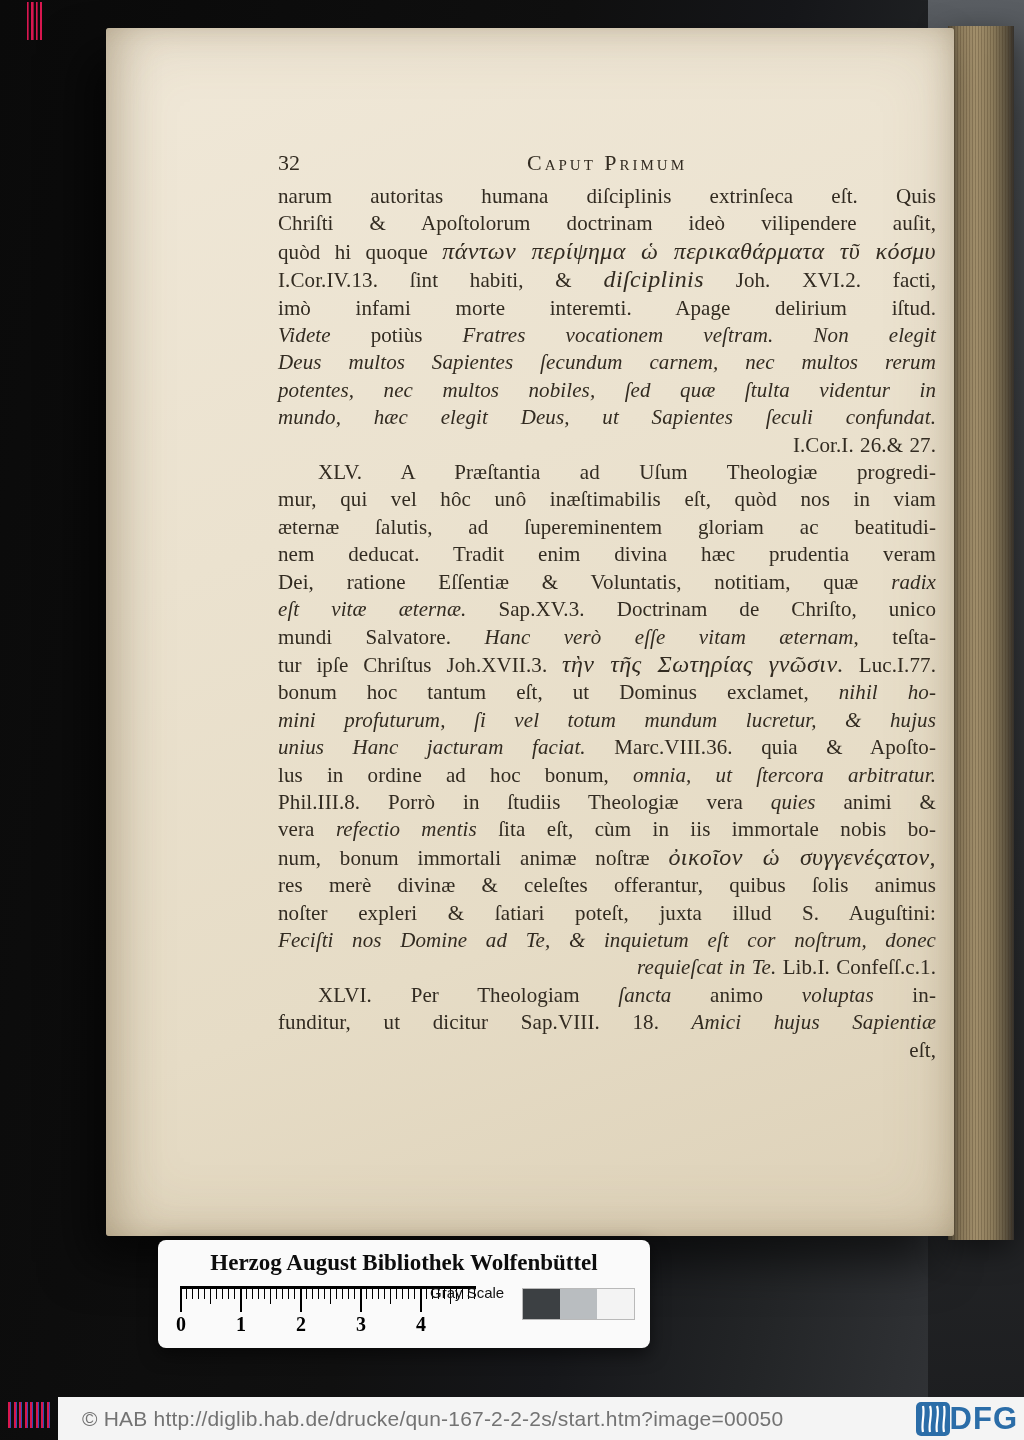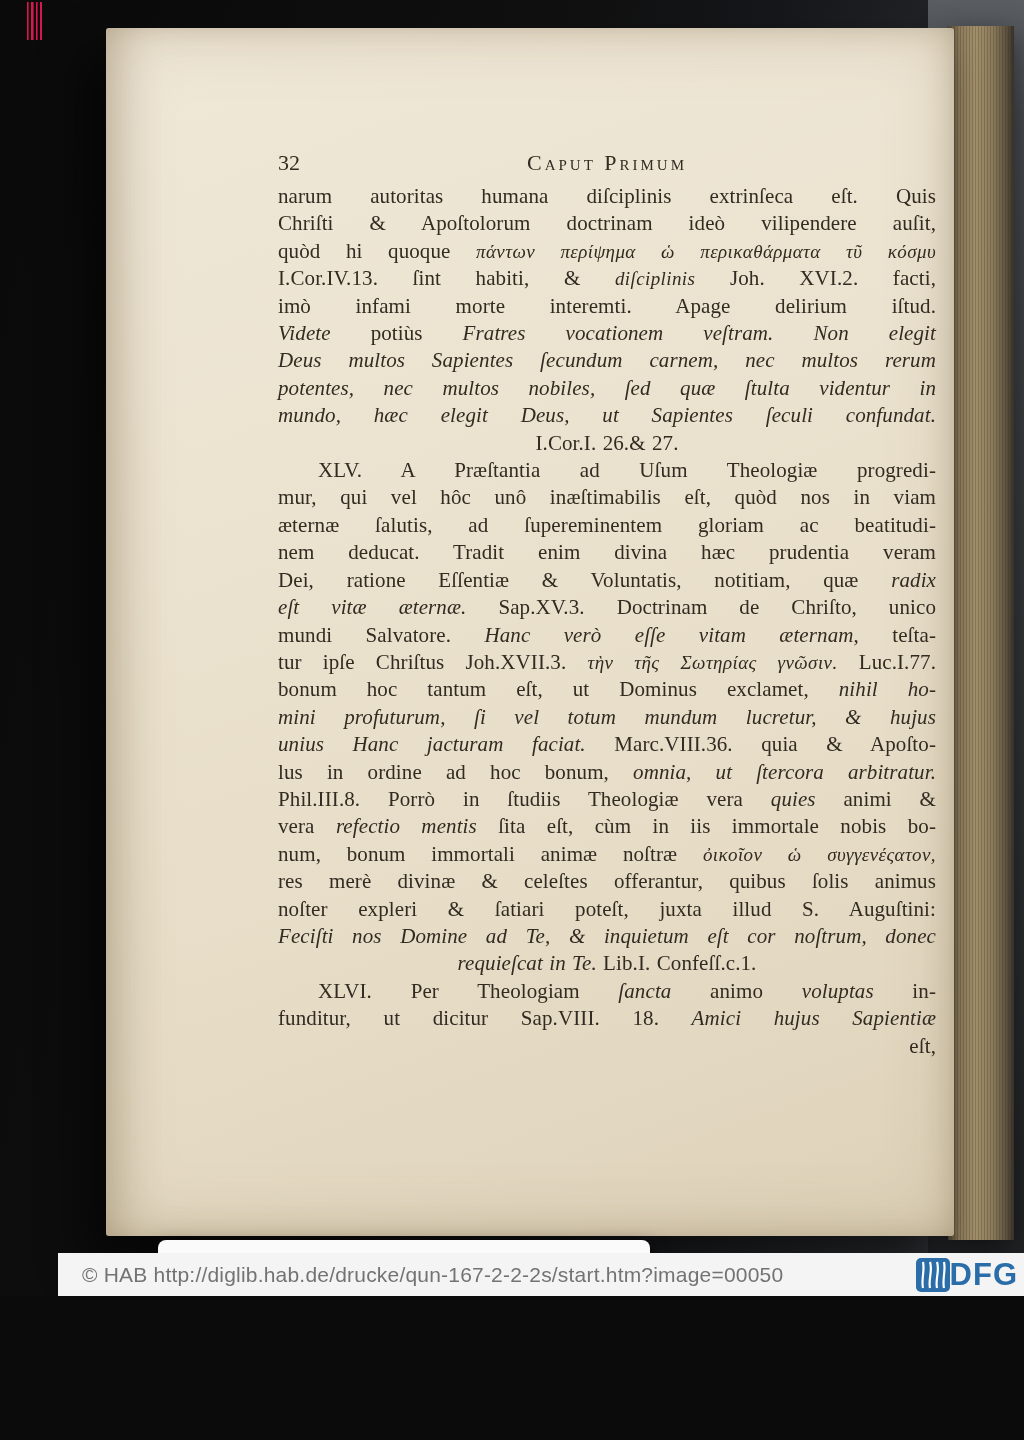--- a/index.html
+++ b/index.html
@@ -1,16 +1,16 @@
 <!DOCTYPE html>
 <html><head>
 <meta charset="utf-8">
 <style>
   html,body{margin:0;padding:0;background:#0b0b0b;}
-  .stage{position:relative;width:1024px;height:1296px;overflow:hidden;
+  .stage{position:relative;width:1024px;height:1440px;overflow:hidden;
          background:linear-gradient(100deg,#0a0a0a 0%,#101010 45%,#16171a 62%,#232527 78%,#37393d 100%);
          font-family:"Liberation Serif",serif;}
 
   
   .right-panel{position:absolute;right:0;top:0;width:96px;height:1440px;
     background:linear-gradient(to bottom,#5a5e63 0%,#474b4f 8%,#3a3d41 30%,#2c2e31 60%,#1c1d1f 100%);}
   .fore-edge{position:absolute;left:948px;top:26px;width:66px;height:1214px;
     background:
       repeating-linear-gradient(90deg,rgba(60,45,25,.25) 0 1px,rgba(255,255,255,0) 1px 3px),
       linear-gradient(90deg,#4a4334 0%,#8d7c5c 18%,#a3906c 42%,#8a7a5a 68%,#5d5340 88%,#35302a 100%);
@@ -24,25 +24,25 @@
     box-shadow:-20px 26px 46px rgba(0,0,0,.6), inset 0 0 70px rgba(125,102,62,.22), inset 26px 0 46px -18px rgba(95,75,40,.30), inset -14px 0 30px -14px rgba(95,75,40,.28);
     border-radius:3px;}
 
   .text-block{position:absolute;left:172px;top:122px;width:658px;color:#322b21;}
   .page-head{display:flex;align-items:baseline;height:33px;position:relative;}
   .folio{font-size:22px;}
   .running-title{position:absolute;left:0;right:0;text-align:center;
     font-variant:small-caps;letter-spacing:3px;font-size:22px;}
   .tl{line-height:27.4px;font-size:21px;letter-spacing:.1px;word-spacing:1px;white-space:nowrap;}
   .tl.just{white-space:normal;text-align:justify;text-align-last:justify;}
-  .tl.left{text-align:center;}
+  .tl.left{text-align:right;}
   .tl.right{text-align:right;white-space:normal;}
   .tl.ind{padding-left:40px;}
   .s-i{font-style:italic;}
-  .s-g{font-style:italic;font-size:19px;letter-spacing:.4px;}
+  .s-g{font-style:italic;font-size:24px;letter-spacing:.4px;}
 
   
   .strip-top{position:absolute;left:27px;top:2px;width:15px;height:38px;
     background:repeating-linear-gradient(90deg,#d8174f 0 1.5px,#8c0f36 1.5px 2.5px,rgba(0,0,0,0) 2.5px 4.5px);}
   .strip-bottom{position:absolute;left:8px;top:1402px;width:42px;height:26px;
     background:repeating-linear-gradient(90deg,#d8174f 0 2px,#3c49b0 2px 3px,rgba(0,0,0,0) 3px 5.5px);}
 
   
   .plaque{position:absolute;left:158px;top:1240px;width:492px;height:108px;background:#fafafa;
     border-radius:8px;box-shadow:0 6px 18px rgba(0,0,0,.55);}

